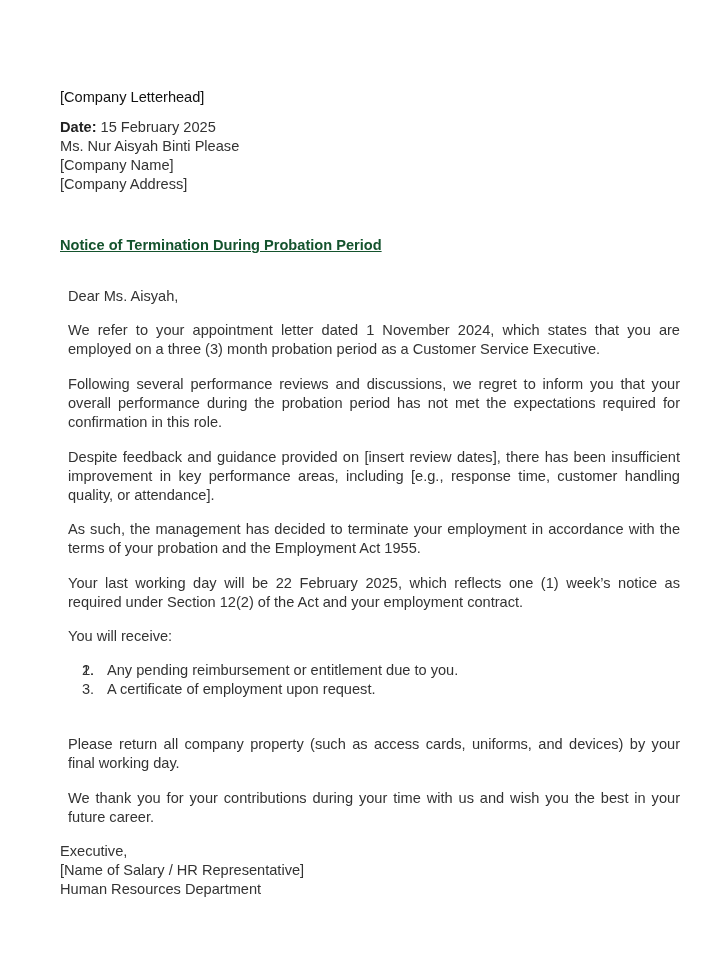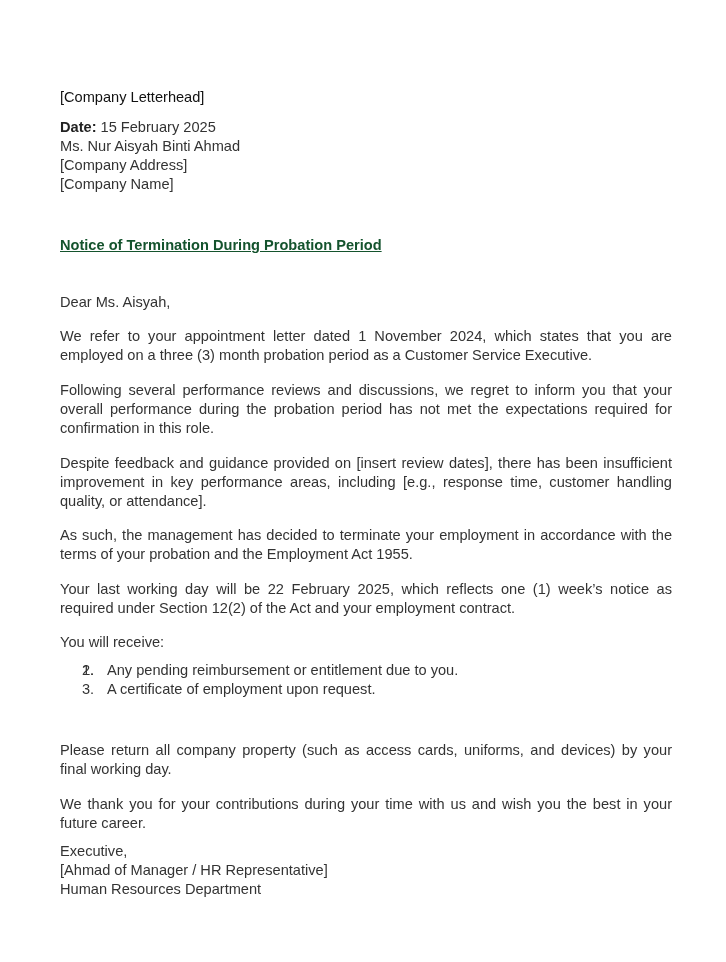--- a/index.html
+++ b/index.html
@@ -43,25 +43,24 @@
       top: 236px;
       left: 0;
       width: 612px;
       font-weight: bold;
       text-decoration: underline;
       color: #14532d;
       line-height: 19px;
     }
     .para {
       position: absolute;
-      left: 0;
+      left: 8px;
       width: 612px;
       line-height: 19px;
       text-align: justify;
-      margin-top: 6px;
     }
     .para.left { text-align: left; }
     .list {
       position: absolute;
       top: 661px;
       left: 22px;
       margin: 0;
       padding: 0;
       list-style: none;
       line-height: 19px;
@@ -86,23 +85,23 @@
   </style>
 </head>
 <body>
 
 <div class="page">
 
   <div class="letterhead">[Company Letterhead]</div>
 
   <div class="header-block">
     <div class="line"><b>Date:</b><span> 15 February 2025</span></div>
-    <div class="line">Ms. Nur Aisyah Binti Ahmad</div>
+    <div class="line">Ms. Nur Aisyah Binti Please</div>
+    <div class="line">[Company Name]</div>
     <div class="line">[Company Address]</div>
-    <div class="line">[Company Name]</div>
   </div>
 
   <div class="title">Notice of Termination During Probation Period</div>
 
   <div class="para left" style="top:287px;">Dear Ms. Aisyah,</div>
 
   <div class="para" style="top:321px;">We refer to your appointment letter dated 1 November 2024, which states that you are employed on a three (3) month probation period as a Customer Service Executive.</div>
 
   <div class="para" style="top:375px;">Following several performance reviews and discussions, we regret to inform you that your overall performance during the probation period has not met the expectations required for confirmation in this role.</div>
 
@@ -119,17 +118,17 @@
     <li><span class="num">2.</span><span>Any pending reimbursement or entitlement due to you.</span></li>
     <li><span class="num">3.</span><span>A certificate of employment upon request.</span></li>
   </ol>
 
   <div class="para" style="top:735px;">Please return all company property (such as access cards, uniforms, and devices) by your final working day.</div>
 
   <div class="para" style="top:789px;">We thank you for your contributions during your time with us and wish you the best in your future career.</div>
 
   <div class="closing">
     <div class="line">Executive,</div>
-    <div class="line">[Ahmad of Manager / HR Representative]</div>
+    <div class="line">[Name of Salary / HR Representative]</div>
     <div class="line">Human Resources Department</div>
   </div>
 
 </div>
 
 </body></html>

